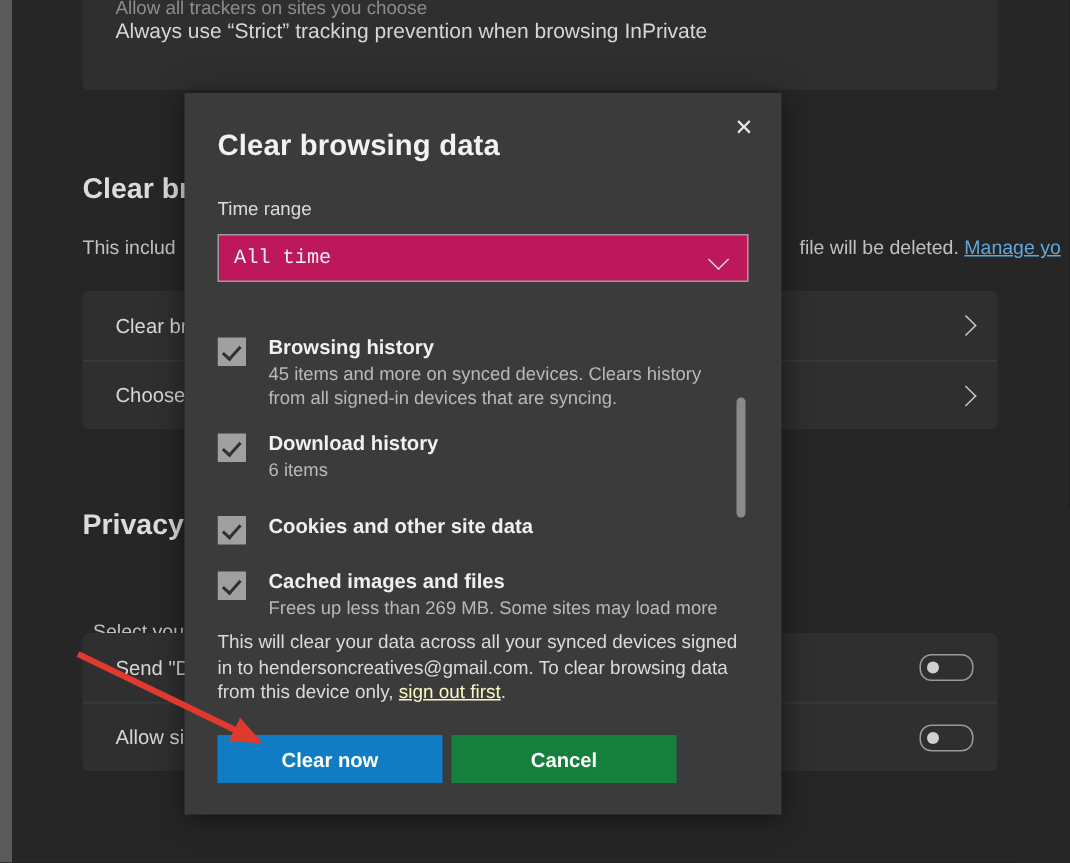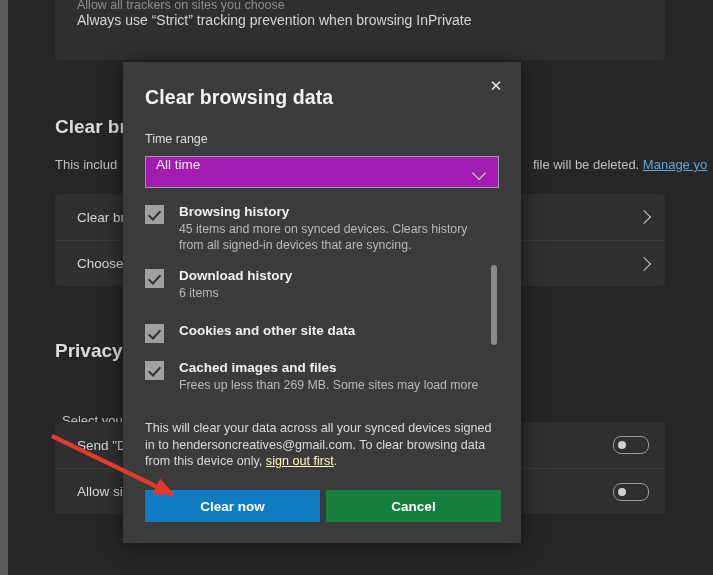--- a/index.html
+++ b/index.html
@@ -164,48 +164,50 @@
     font-size: 12.5px;
     color: #dcdcdc;
   }
   .select {
     position: absolute;
     left: 22px;
     top: 94px;
     width: 354px;
     height: 32px;
     border: 1px solid #9b9b9b;
-    background: #a21caf;
+    background: #be185d;
     box-sizing: border-box;
     display: flex;
+    align-items: center;
     padding: 0 10px;
     font-size: 13.5px;
     color: #ededed;
     cursor: default;
+    font-family: Liberation Mono, monospace;
   }
   .select .chev-dn {
     position: absolute;
     right: 14px;
     top: 11px;
     width: 9px; height: 9px;
     border-right: 1.5px solid #dcdcdc;
     border-bottom: 1.5px solid #dcdcdc;
     transform: rotate(45deg);
   }
 
   
   .list {
     position: absolute;
     left: 22px;
     top: 141px;
     width: 354px;
     height: 265px;
     overflow: hidden;
   }
-  .list-inner { position: relative; width: 340px; }
+  .list-inner { position: relative; width: 340px; margin-top: 20px; }
   .opt {
     position: relative;
     padding-left: 34px;
     margin-bottom: 14px;
   }
   .opt .cb {
     position: absolute;
     left: 0; top: 2px;
     width: 19px; height: 19px;
     background: #a0a0a0;
@@ -259,21 +261,21 @@
     font-size: 12.6px;
     line-height: 16.5px;
     color: #dadada;
   }
   .notice .link { color: #fef9c3; }
 
   .btn-row {
     position: absolute;
     left: 22px;
     top: 428px;
-    width: 356px;
+    width: 306px;
     display: flex;
     gap: 6px;
   }
   .btn {
     height: 32px;
     flex: 1;
     border: none;
     font-family: "Liberation Sans", sans-serif;
     font-size: 13.5px;
     font-weight: bold;

